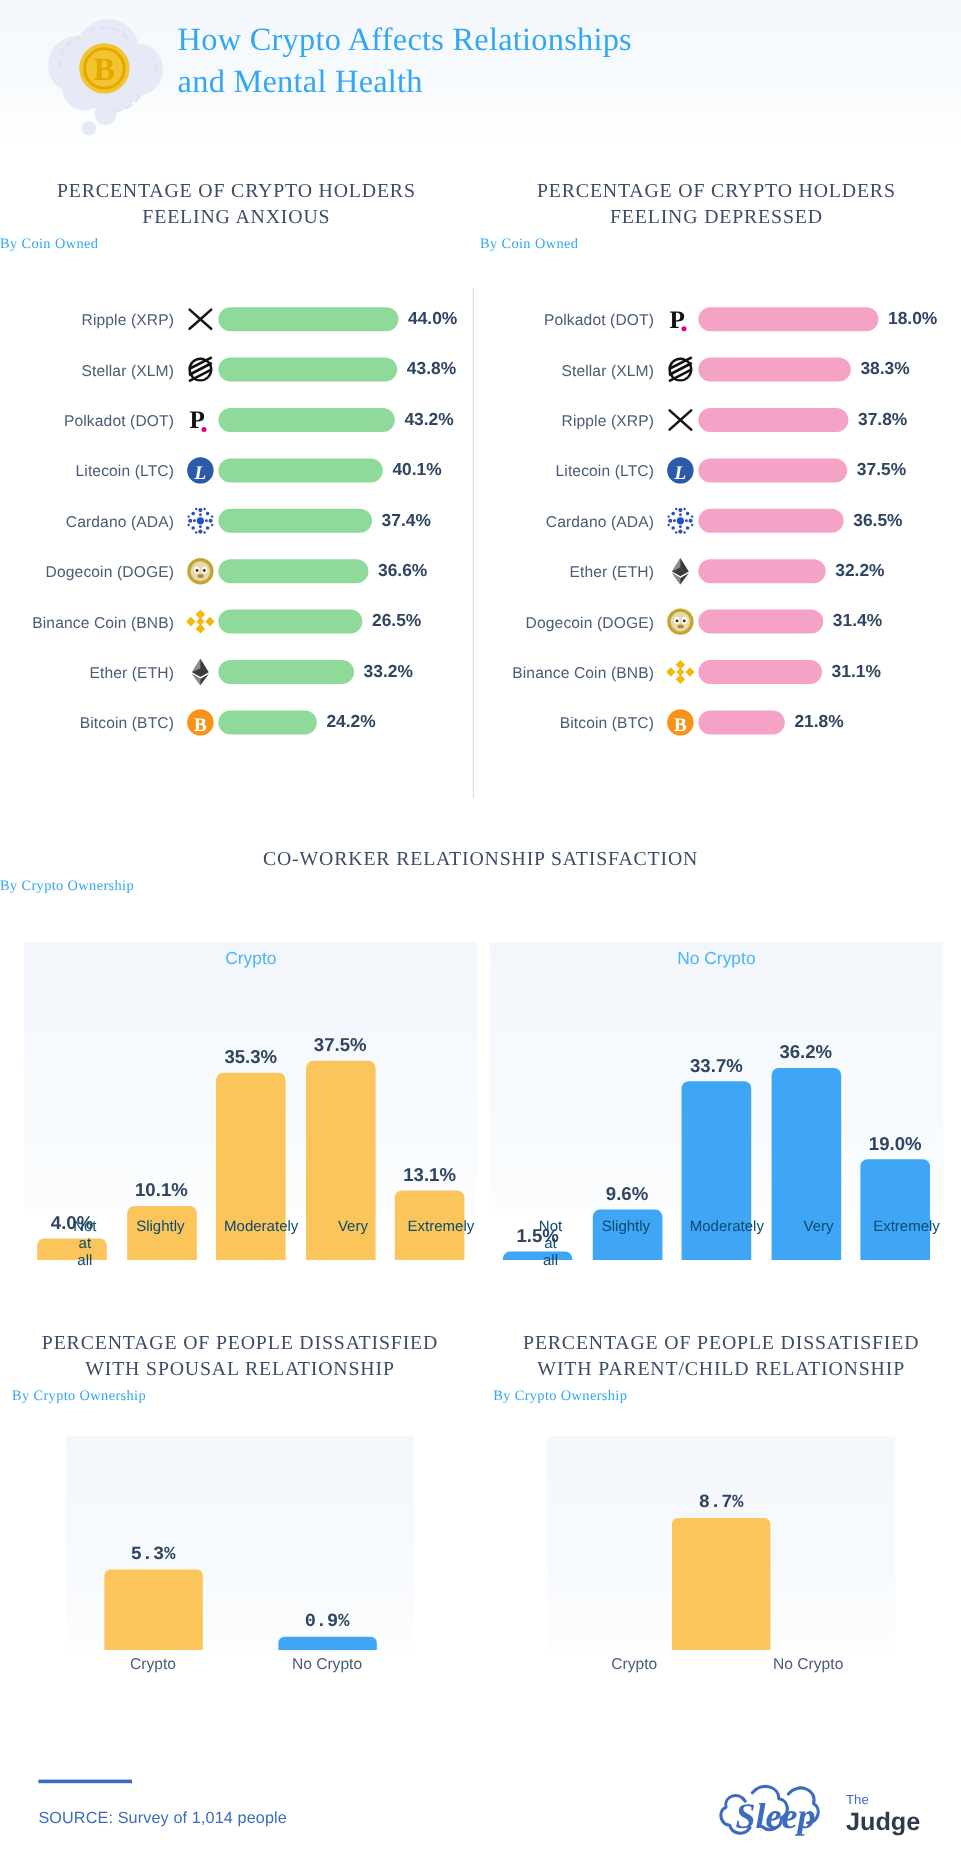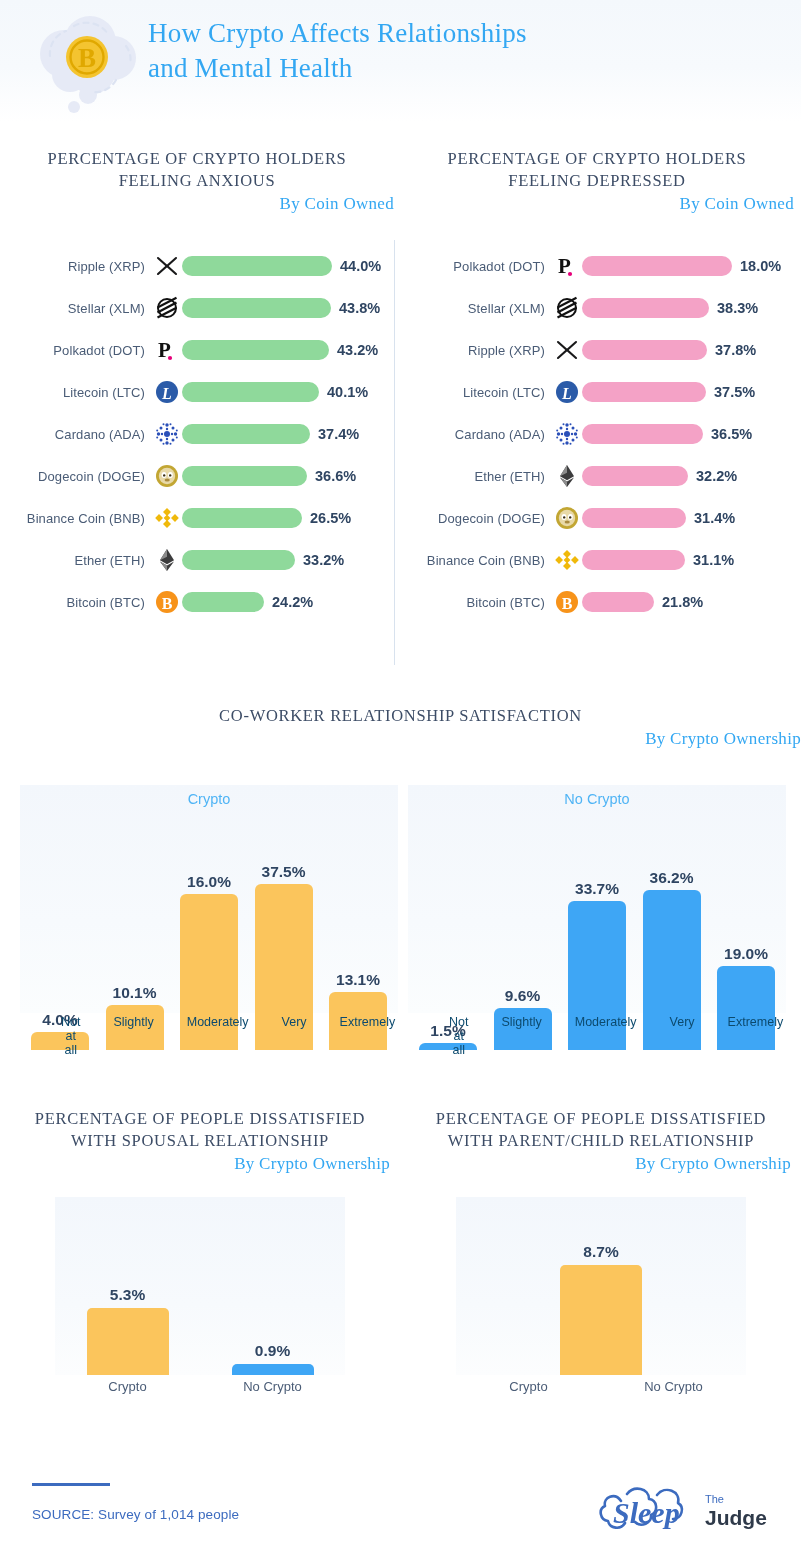--- a/index.html
+++ b/index.html
@@ -29,24 +29,24 @@
   
   .sec-title {
     text-align: center;
     font-family: "Liberation Serif", serif;
     color: #3C4C66;
     font-size: 16.5px;
     line-height: 22px;
     letter-spacing: .7px;
   }
   .sec-sub {
-    text-align: right;
+    text-align: left;
     font-family: "Liberation Serif", serif;
     color: #33A7F2;
-    font-size: 17px;
+    font-size: 12px;
     line-height: 23px;
     letter-spacing: .3px;
   }
 
   
   .coin-section { position: absolute; left: 0; top: 140px; width: 801px; height: 520px; }
   .coin-divider {
     position: absolute; left: 394px; top: 100px; width: 1px; height: 425px;
     background: #D8E2EE;
   }
@@ -110,21 +110,21 @@
   .bt-panel { position: absolute; top: 0; width: 380px; }
   .bt-panel.left { left: 10px; }
   .bt-panel.right { left: 411px; }
   .bt-plotwrap { position: relative; margin: 22px auto 0 auto; width: 290px; height: 178px; }
   .bt-plot {
     position: absolute; left: 0; top: 0; width: 290px; height: 178px;
     background: linear-gradient(180deg,#f3f7fc 0%, #f7fafd 60%, #fcfdfe 100%);
   }
   .bt-bars {
     position: absolute; left: 0; bottom: 0; width: 290px; height: 178px;
-    display: flex; align-items: center; justify-content: space-around;
+    display: flex; align-items: center; justify-content: space-around; font-family: Liberation Mono, monospace;
   }
   .bt-col { display:flex; flex-direction:column; align-items:center; justify-content:flex-end; height:100%; width: 110px; }
   .bt-val { font-size: 15.5px; font-weight: bold; color: #2F4562; margin-bottom: 4px; }
   .bt-bar { width: 82px; border-radius: 5px 5px 0 0; }
   .bt-bar.yellow { background: #FBC55C; }
   .bt-bar.blue { background: #3EA6F5; }
   .bt-xaxis { position: relative; width: 290px; margin: 4px auto 0 auto; display:flex; justify-content: space-around; }
   .bt-xlab { width: 110px; text-align:center; font-size: 13px; color:#4A5C76; }
 
   
@@ -521,21 +521,21 @@
         <div class="cw-bars" id="cw-bars-crypto">
             <div class="cw-barcol">
               <div class="cw-val">4.0%</div>
               <div class="cw-bar yellow" style="height:18px"></div>
             </div>
             <div class="cw-barcol">
               <div class="cw-val">10.1%</div>
               <div class="cw-bar yellow" style="height:45px"></div>
             </div>
             <div class="cw-barcol">
-              <div class="cw-val">16.0%</div>
+              <div class="cw-val">35.3%</div>
               <div class="cw-bar yellow" style="height:156px"></div>
             </div>
             <div class="cw-barcol">
               <div class="cw-val">37.5%</div>
               <div class="cw-bar yellow" style="height:166px"></div>
             </div>
             <div class="cw-barcol">
               <div class="cw-val">13.1%</div>
               <div class="cw-bar yellow" style="height:58px"></div>
             </div>

